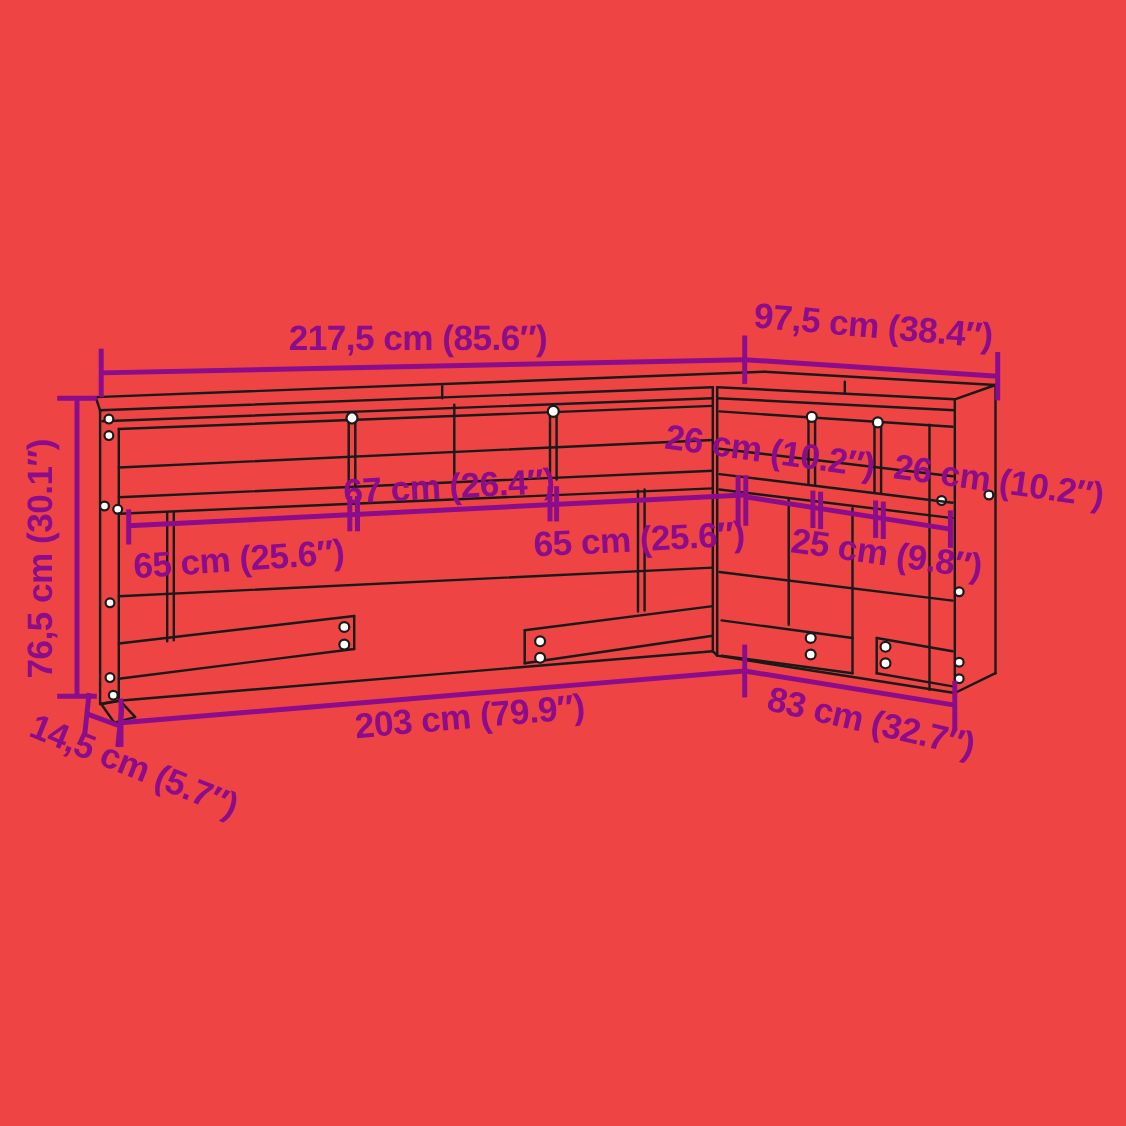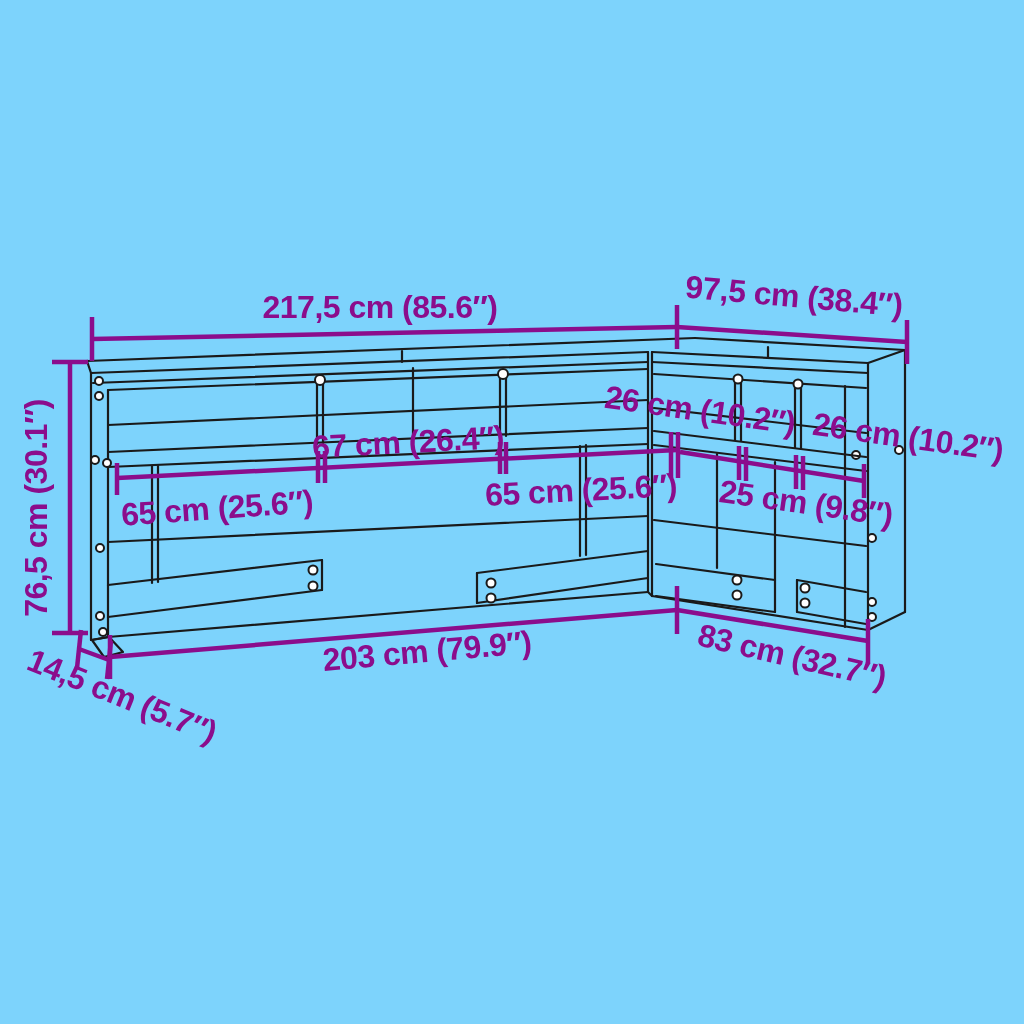--- a/index.html
+++ b/index.html
@@ -4,21 +4,21 @@
 <style>
   html, body {
     margin: 0;
     padding: 0;
     background: #ffffff;
   }
   .canvas {
     position: relative;
     width: 1024px;
     height: 1024px;
-    background: #7dd3fc;
+    background: #ef4444;
     overflow: hidden;
   }
   svg {
     display: block;
     width: 1024px;
     height: 1024px;
   }
   .blk {
     stroke: #1a1a1a;
     stroke-width: 2.2;

